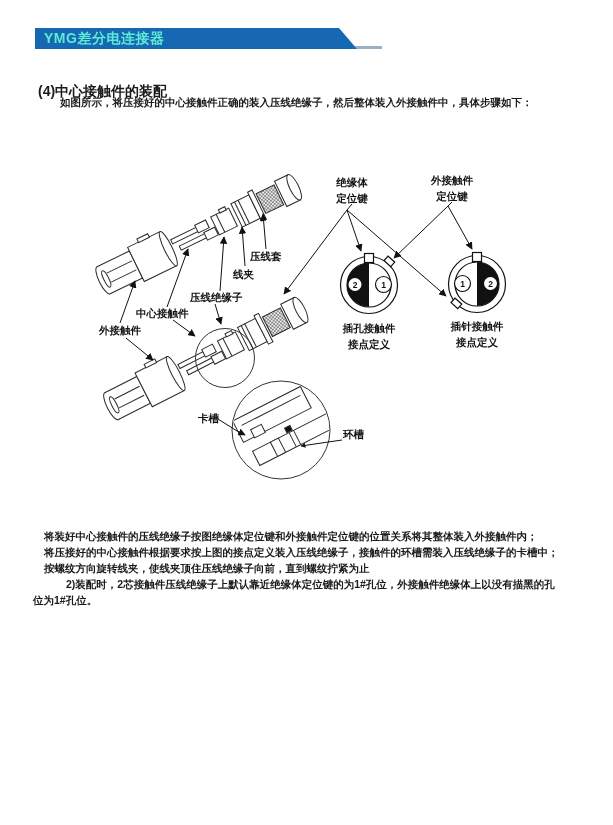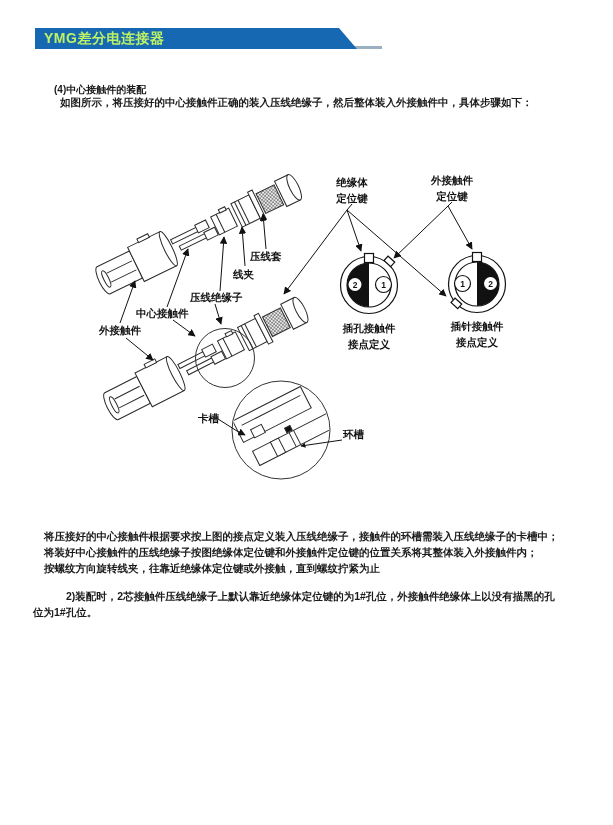--- a/index.html
+++ b/index.html
@@ -8,37 +8,37 @@
     background:#ffffff;overflow:hidden;
     font-family:"Liberation Sans",sans-serif;color:#1a1a1a;
   }
   
   .banner{
     position:absolute;left:35px;top:28px;width:322px;height:21px;
     clip-path:polygon(0 0,94.4% 0,100% 100%,0 100%);
     display:flex;align-items:center;
   }
   .banner-title{
-    color:#bef264;font-size:14px;font-weight:700;
+    color:#5eead4;font-size:14px;font-weight:700;
     padding-left:9px;letter-spacing:0.5px;white-space:nowrap;
   }
   .banner-tail{position:absolute;left:336px;top:46px;width:46px;height:2.5px;}
   
-  .sec-heading{position:absolute;left:38px;top:83px;font-size:10px;font-weight:700;white-space:nowrap;margin-left:16px;}
+  .sec-heading{position:absolute;left:38px;top:83px;font-size:14px;font-weight:700;white-space:nowrap;}
   .sec-desc{position:absolute;left:60px;top:96px;font-size:10.5px;font-weight:600;white-space:nowrap;}
   
   .diagram{position:absolute;left:0;top:0;width:613px;height:825px;}
   .diagram text{font-family:"Liberation Sans",sans-serif;font-weight:600;fill:#111;}
   .lbl{font-size:10.5px;}
   .num{font-size:8.5px;font-weight:700;}
   
   .body-block{position:absolute;left:33px;top:528px;width:560px;font-size:10.5px;font-weight:600;line-height:16px;}
   .bline{white-space:nowrap;}
   .ind1{text-indent:11px;}
-  .ind3{text-indent:33px;margin-top:12px;}
+  .ind3{text-indent:33px;}
 </style>
 </head>
 <body>
 
 <div class="page">
 
   <div class="banner-tail" style="background: rgb(156, 176, 196);"></div>
   <div class="banner" style="background: rgb(22, 104, 178);">
     <span class="banner-title">YMG差分电连接器</span>
   </div>
@@ -168,20 +168,20 @@
       <line x1="347" y1="210" x2="284" y2="294" marker-end="url(#arr)"></line>
       <path d="M452,202 L448,206"></path>
       <line x1="448" y1="206" x2="472" y2="249" marker-end="url(#arr)"></line>
       <line x1="448" y1="206" x2="394" y2="258" marker-end="url(#arr)"></line>
       <path d="M218,419 L237,431 L245,435" marker-end="url(#arr)"></path>
       <line x1="342" y1="440" x2="301" y2="446" marker-end="url(#arrS)"></line>
     </g>
   </svg>
 
   <div class="body-block">
+    <div class="bline ind1">将装好中心接触件的压线绝缘子按图绝缘体定位键和外接触件定位键的位置关系将其整体装入外接触件内；</div>
     <div class="bline ind1">将压接好的中心接触件根据要求按上图的接点定义装入压线绝缘子，接触件的环槽需装入压线绝缘子的卡槽中；</div>
-    <div class="bline ind1">将装好中心接触件的压线绝缘子按图绝缘体定位键和外接触件定位键的位置关系将其整体装入外接触件内；</div>
-    <div class="bline ind1">按螺纹方向旋转线夹，往靠近绝缘体定位键或外接触，直到螺纹拧紧为止</div>
+    <div class="bline ind1">按螺纹方向旋转线夹，使线夹顶住压线绝缘子向前，直到螺纹拧紧为止</div>
     <div class="bline ind3">2)装配时，2芯接触件压线绝缘子上默认靠近绝缘体定位键的为1#孔位，外接触件绝缘体上以没有描黑的孔</div>
     <div class="bline">位为1#孔位。</div>
   </div>
 
 </div>
 
 </body></html>

